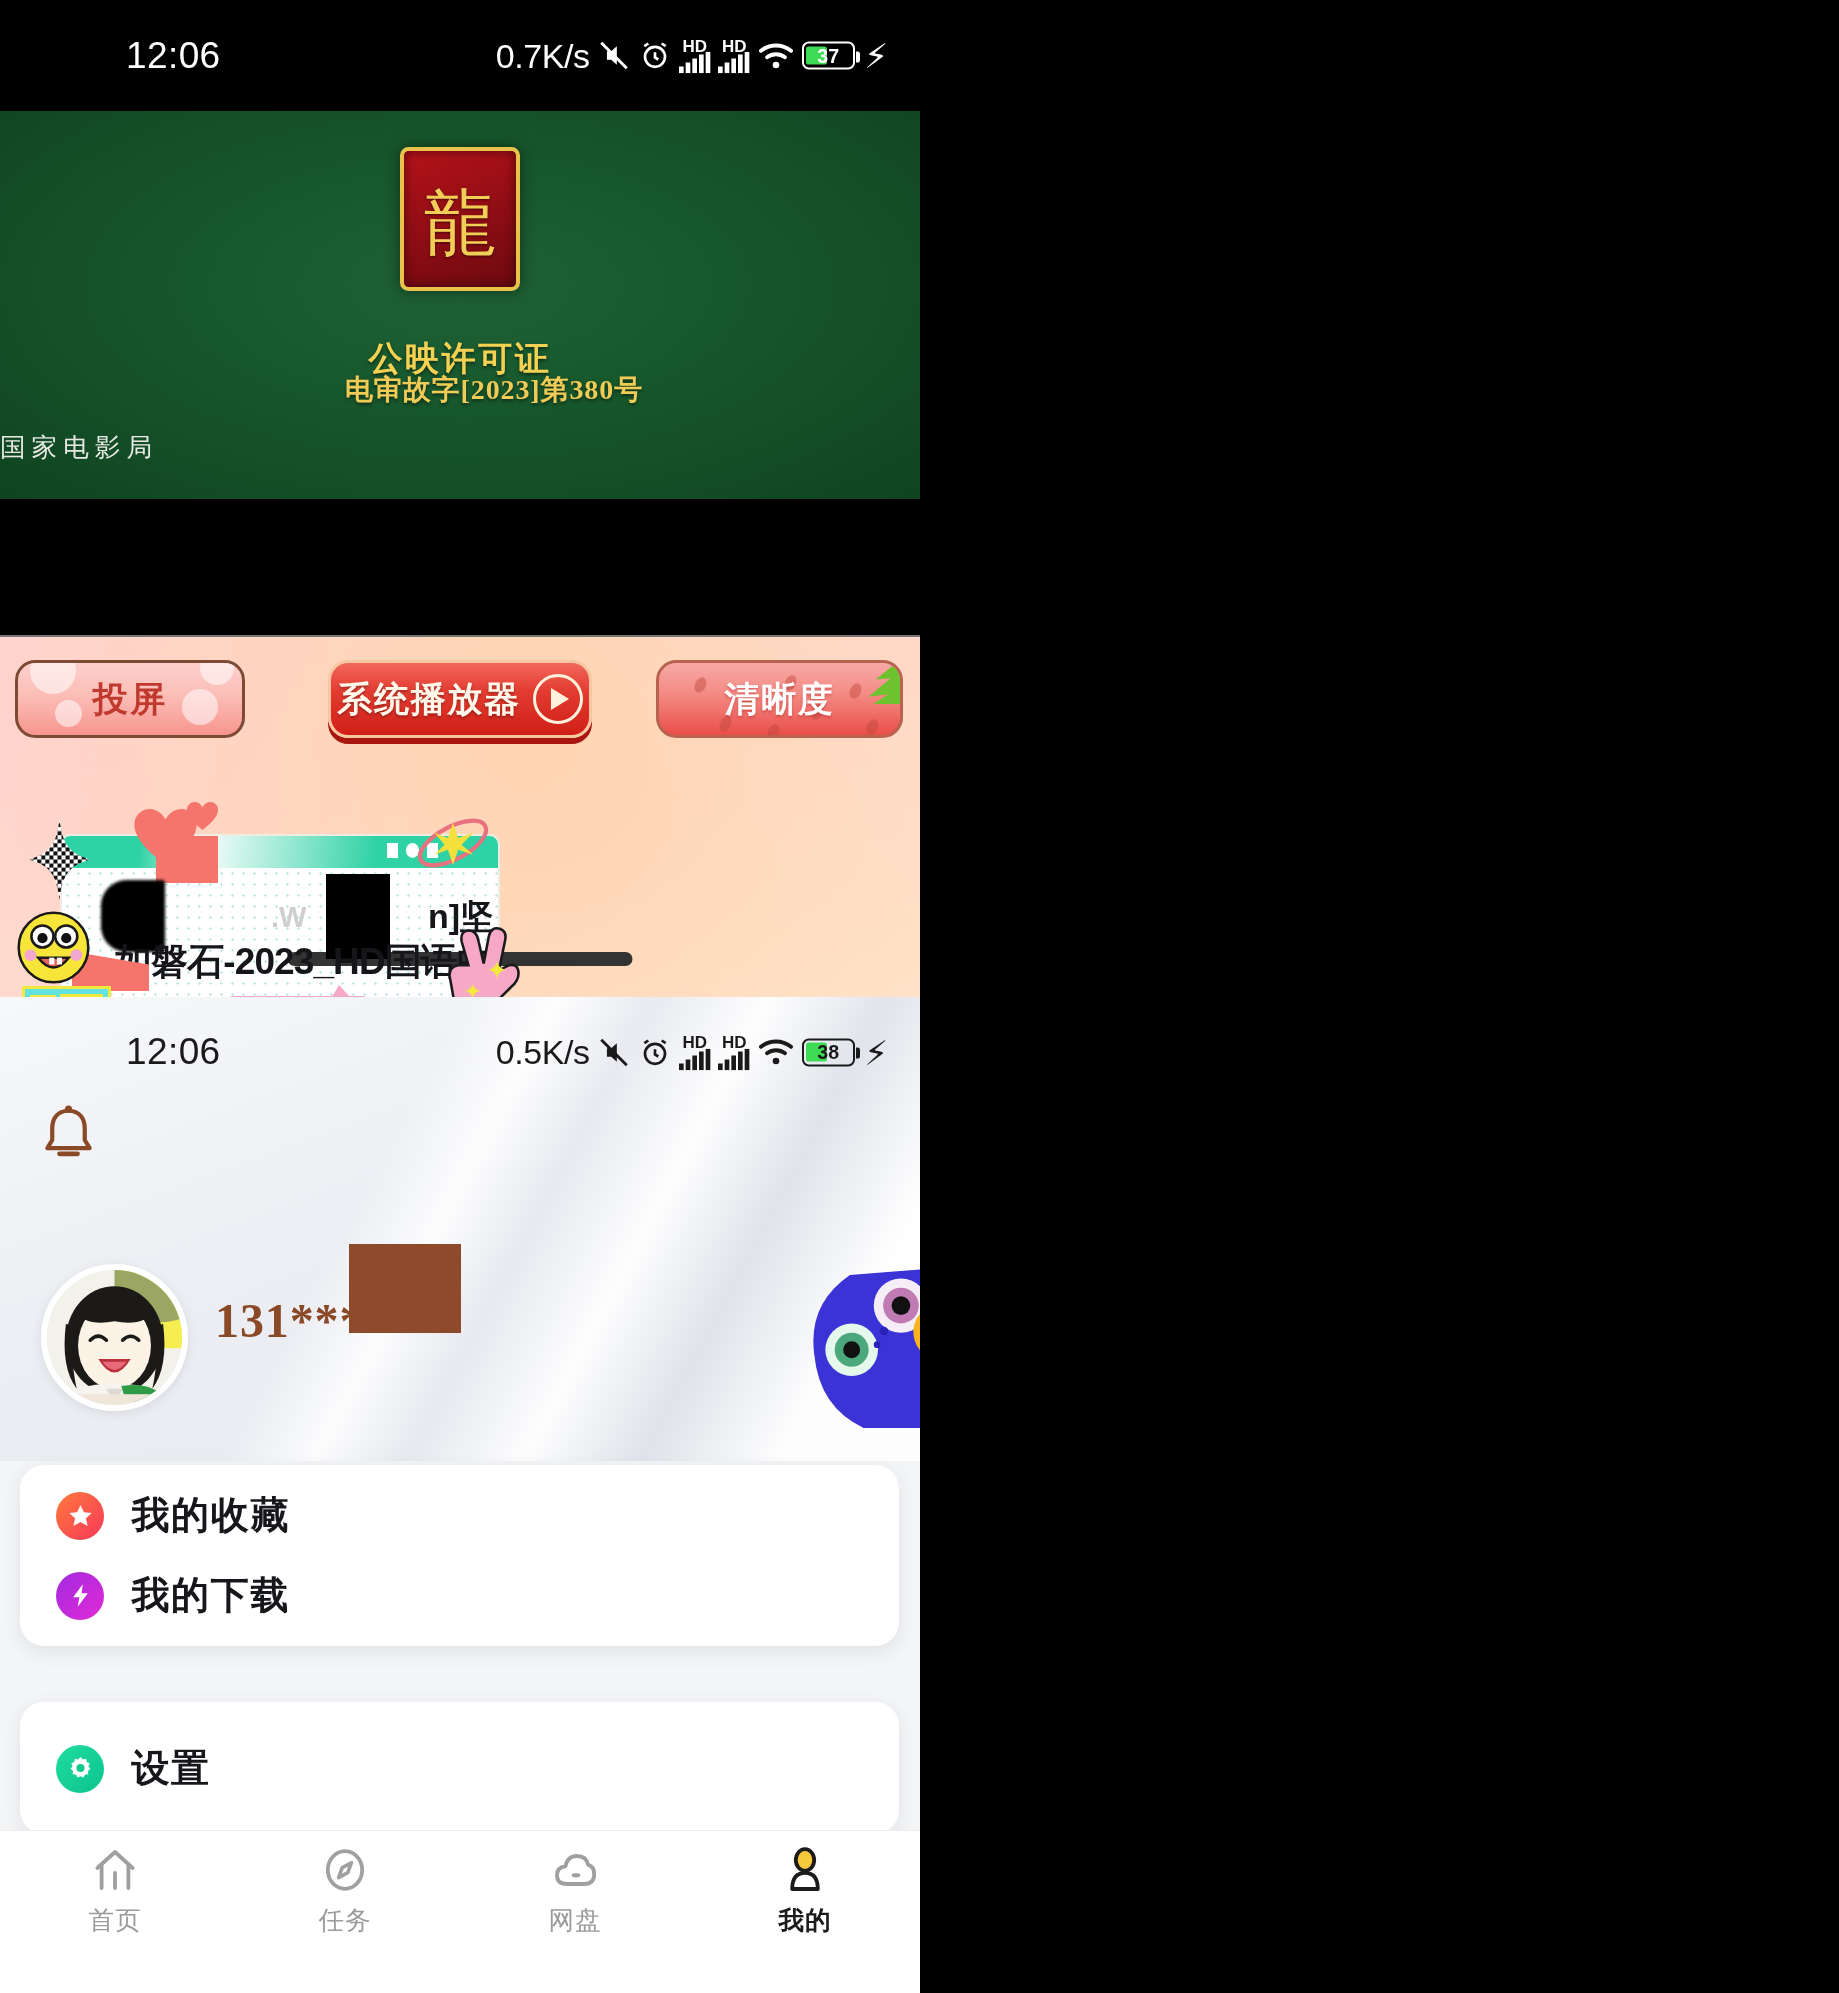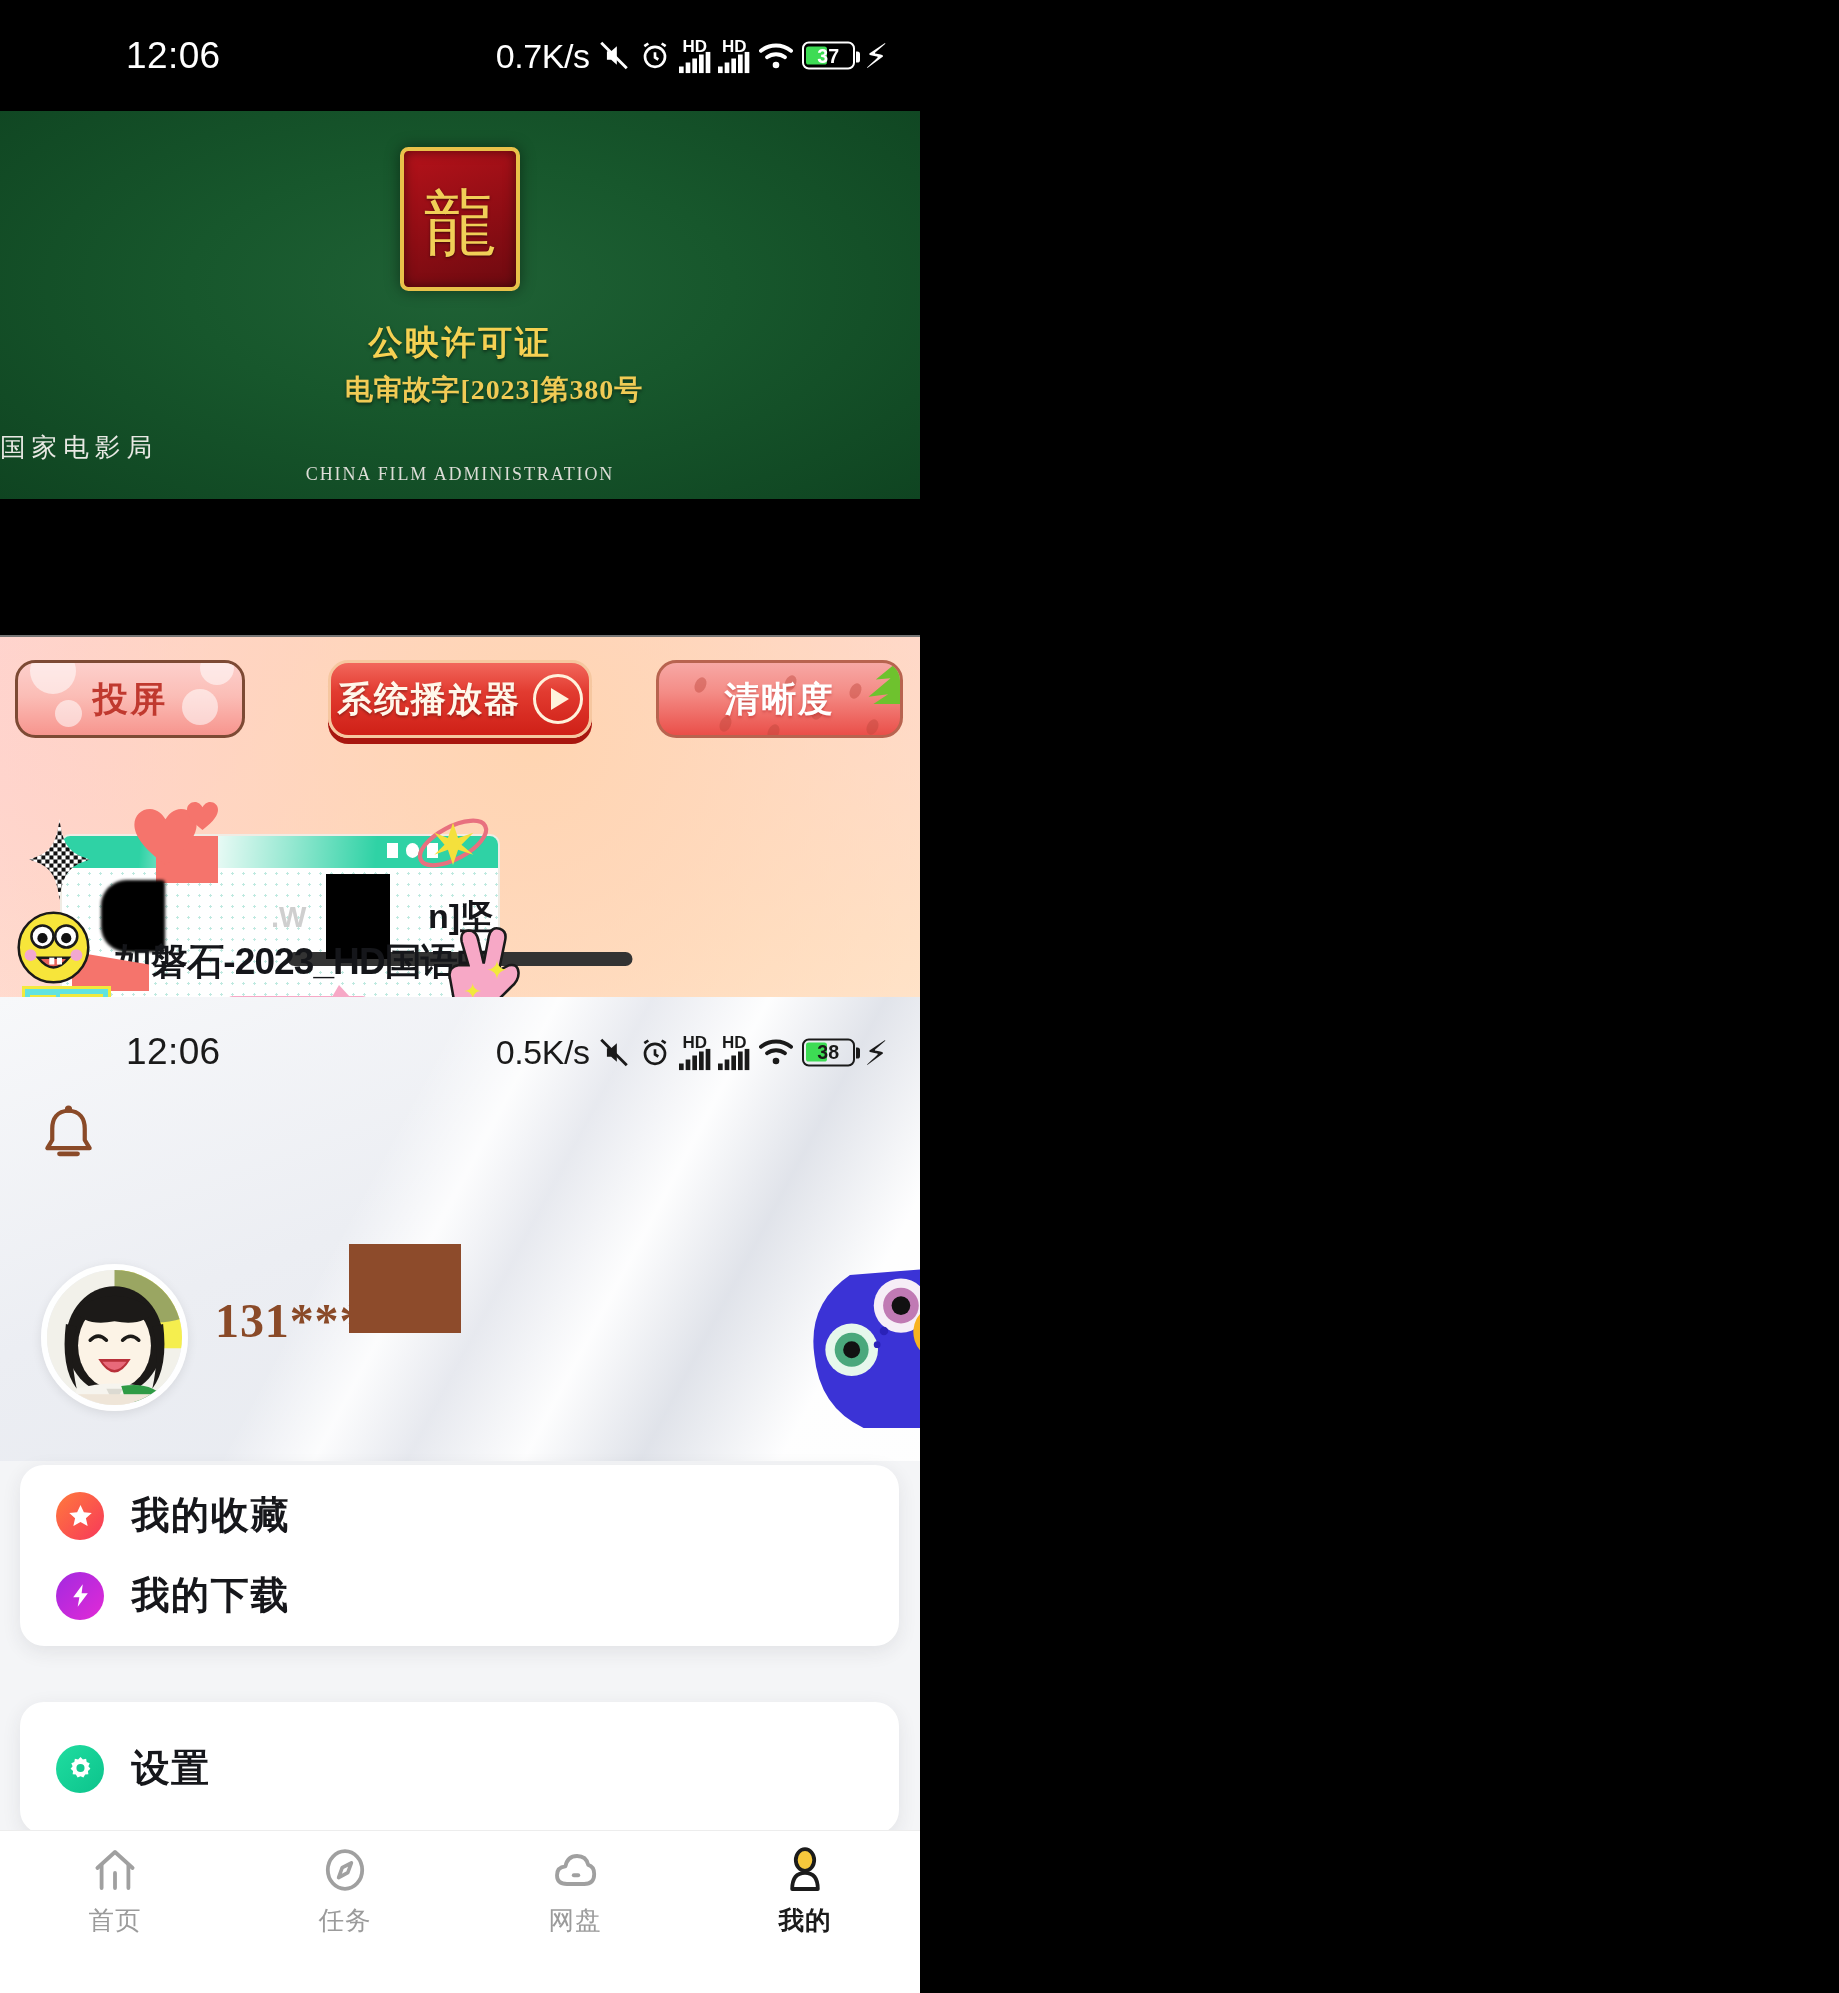--- a/index.html
+++ b/index.html
@@ -27,21 +27,21 @@
   
   .left{background:#000;}
   .video-wrap{position:absolute;top:111px;left:0;width:920px;height:526px;background:#000;overflow:hidden;}
   .license{position:absolute;top:0;left:0;width:920px;height:388px;
       background:radial-gradient(ellipse at 50% 45%, #1f6135 0%, #17572c 42%, #0f4421 100%);}
   .lic-badge{position:absolute;left:50%;top:36px;transform:translateX(-50%);width:112px;height:136px;
       border-radius:8.5px;background:linear-gradient(160deg,#b5121a 0%,#8e0d14 55%,#6d0a10 100%);
       border:4.3px solid #e8c24a;box-shadow:0 0 15.3px rgba(0,0,0,.45), inset 0 0 12px rgba(0,0,0,.5);}
   .lic-dragon{position:absolute;left:50%;top:52%;transform:translate(-50%,-50%);font-size:73px;line-height:1;
       color:#f1cf57;text-shadow:0 1.7px 2.6px rgba(0,0,0,.55);}
-  .lic-t1{position:absolute;left:0;width:100%;top:209px;text-align:center;font-size:34px;font-weight:700;color:#f5d152;
+  .lic-t1{position:absolute;left:0;width:100%;top:225px;text-align:center;font-size:34px;font-weight:700;color:#f5d152;
       letter-spacing:2.6px;font-family:"Liberation Serif","DejaVu Serif",serif;text-shadow:0 1.7px 3.4px rgba(0,0,0,.5);}
   .lic-t2{position:absolute;left:0;width:100%;top:260px;text-align:center;font-size:28px;font-weight:700;color:#f0cb55;
       letter-spacing:0.9px;font-family:"Liberation Serif","DejaVu Serif",serif;text-shadow:0 1.7px 3.4px rgba(0,0,0,.5);margin-left:34px;}
   .lic-t3{position:absolute;left:0;width:100%;top:319px;font-size:25.6px;color:#e9e9e4;letter-spacing:6px;
       font-family:"Liberation Serif","DejaVu Serif",serif;}
   .lic-t4{position:absolute;left:0;width:100%;top:353px;text-align:center;font-size:18px;color:#ddddd7;letter-spacing:1.9px;
       font-family:"Liberation Serif","DejaVu Serif",serif;}
 
   
   .pinkpage{position:absolute;top:637px;left:0;width:920px;height:1356px;
@@ -202,21 +202,20 @@
     </div>
 
     <div class="video-wrap">
       <div class="license">
         <div class="lic-badge">
           <div class="lic-dragon">龍</div>
         </div>
         <div class="lic-t1">公映许可证</div>
         <div class="lic-t2">电审故字[2023]第380号</div>
         <div class="lic-t3">国家电影局</div>
-        <div class="lic-t4">CHINA FILM ADMINISTRATION</div>
       </div>
     </div>
 
     <div class="toprule"></div>
     <div class="pinkpage"></div>
 
     <div class="btnrow">
       <div class="abtn b-cast">
         <span class="bub" style="width:46px;height:46px;left:12px;top:-15.3px;"></span>
         <span class="bub" style="width:27px;height:27px;left:37px;top:37px;"></span>

